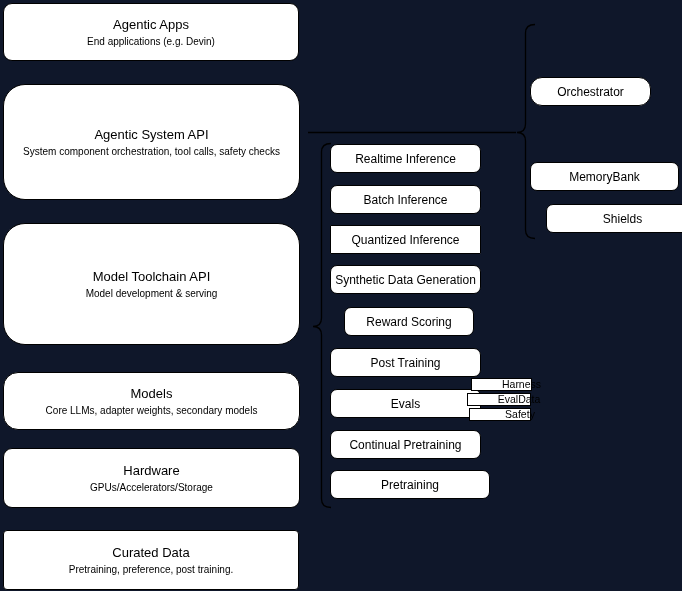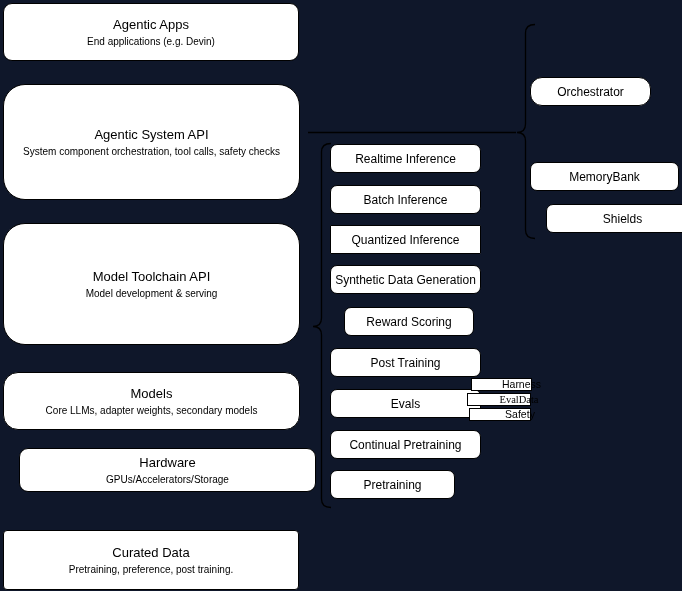--- a/index.html
+++ b/index.html
@@ -90,21 +90,21 @@
   <div class="node" style="left:3px; top:223px; width:297px; height:122px; border-radius:22px;">
     <div class="node-title">Model Toolchain API</div>
     <div class="node-sub">Model development &amp; serving</div>
   </div>
 
   <div class="node" style="left:3px; top:372px; width:297px; height:58px; border-radius:15px;">
     <div class="node-title">Models</div>
     <div class="node-sub">Core LLMs, adapter weights, secondary models</div>
   </div>
 
-  <div class="node" style="left:19px; top:448px; width:297px; height:44px; border-radius:9px;">
+  <div class="node" style="left:3px; top:448px; width:297px; height:60px; border-radius:9px;">
     <div class="node-title">Hardware</div>
     <div class="node-sub">GPUs/Accelerators/Storage</div>
   </div>
 
   <div class="node" style="left:3px; top:530px; width:296px; height:60px; border-radius:4px;">
     <div class="node-title">Curated Data</div>
     <div class="node-sub">Pretraining, preference, post training.</div>
   </div>
 
   <div class="node" style="left:330px; top:144px; width:151px; height:29px; border-radius:7px;">
@@ -124,28 +124,28 @@
   </div>
   <div class="node" style="left:330px; top:348px; width:151px; height:29px; border-radius:7px;">
     <div class="leaf-label">Post Training</div>
   </div>
   <div class="node" style="left:330px; top:389px; width:151px; height:29px; border-radius:7px;">
     <div class="leaf-label">Evals</div>
   </div>
   <div class="node" style="left:330px; top:430px; width:151px; height:29px; border-radius:7px;">
     <div class="leaf-label">Continual Pretraining</div>
   </div>
-  <div class="node" style="left:330px; top:470px; width:125px; height:29px; border-radius:7px;">
+  <div class="node" style="left:330px; top:470px; width:160px; height:29px; border-radius:7px;">
     <div class="leaf-label">Pretraining</div>
   </div>
 
   <div class="pill" style="left:471px; top:378px; width:61px; height:13px;">
     <div class="pill-label">Harness</div>
   </div>
-  <div class="pill" style="left:467px; top:393px; width:64px; height:13px;font-family:Liberation Serif, serif;">
+  <div class="pill" style="left:467px; top:393px; width:64px; height:13px;">
     <div class="pill-label">EvalData</div>
   </div>
   <div class="pill" style="left:469px; top:408px; width:62px; height:13px;">
     <div class="pill-label">Safety</div>
   </div>
 
   <div class="node" style="left:530px; top:77px; width:121px; height:29px; border-radius:12px;">
     <div class="leaf-label">Orchestrator</div>
   </div>
   <div class="node" style="left:530px; top:162px; width:149px; height:29px; border-radius:7px;">

